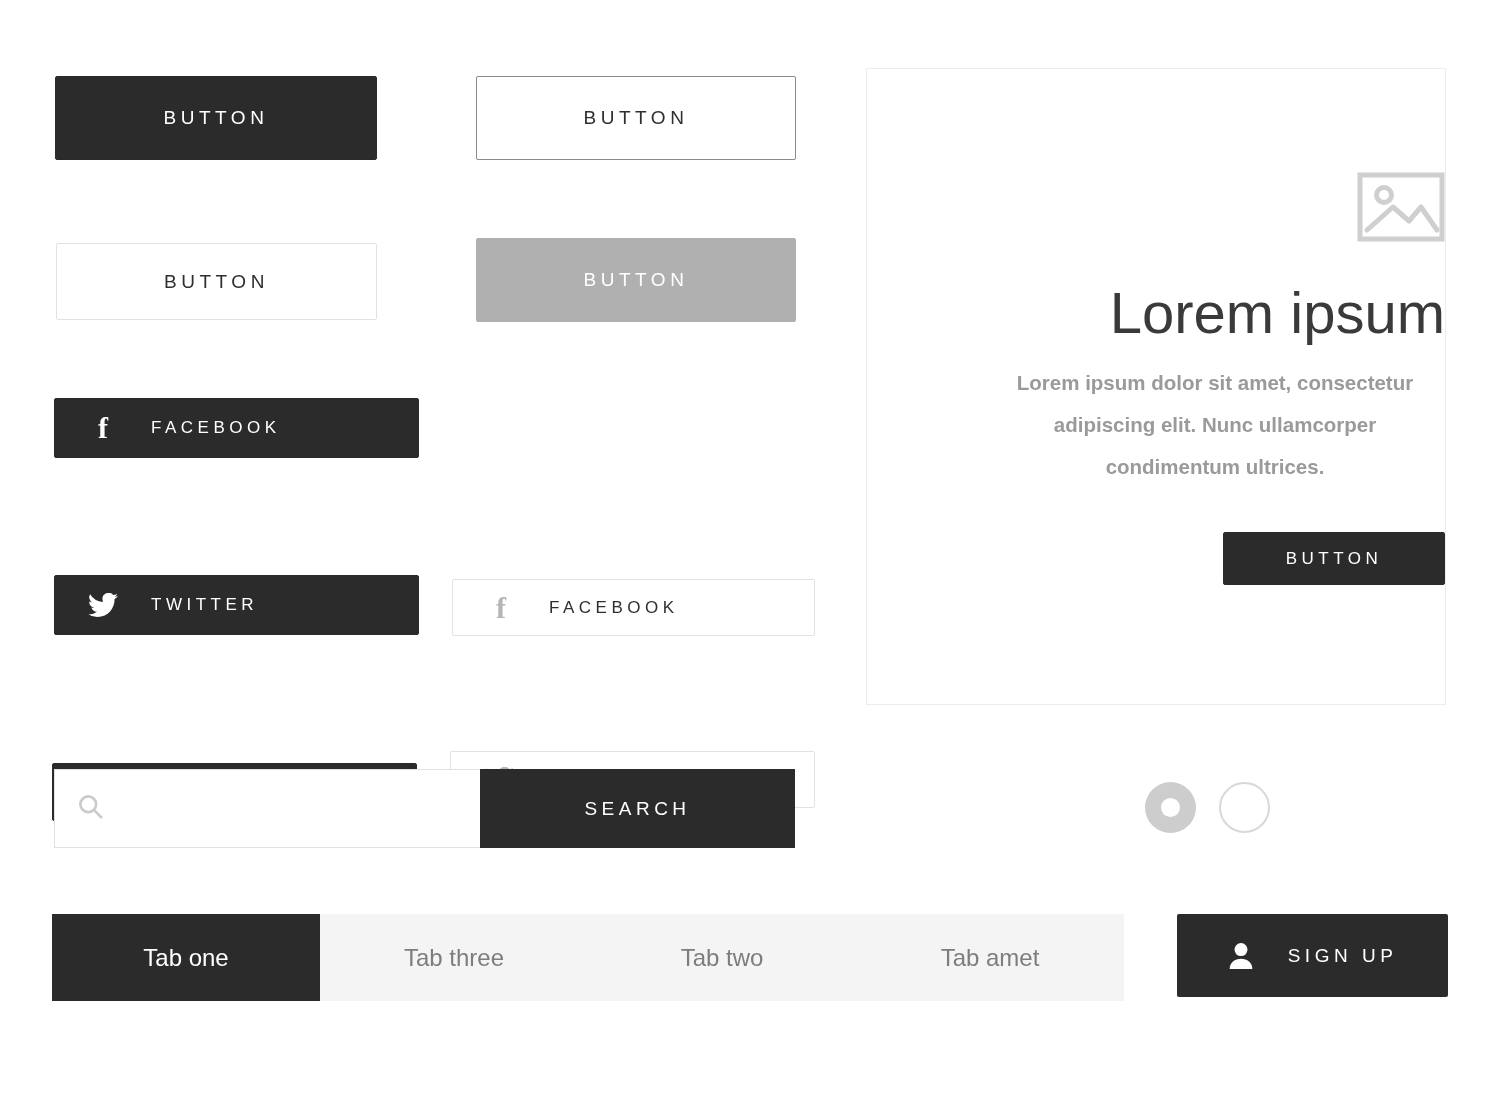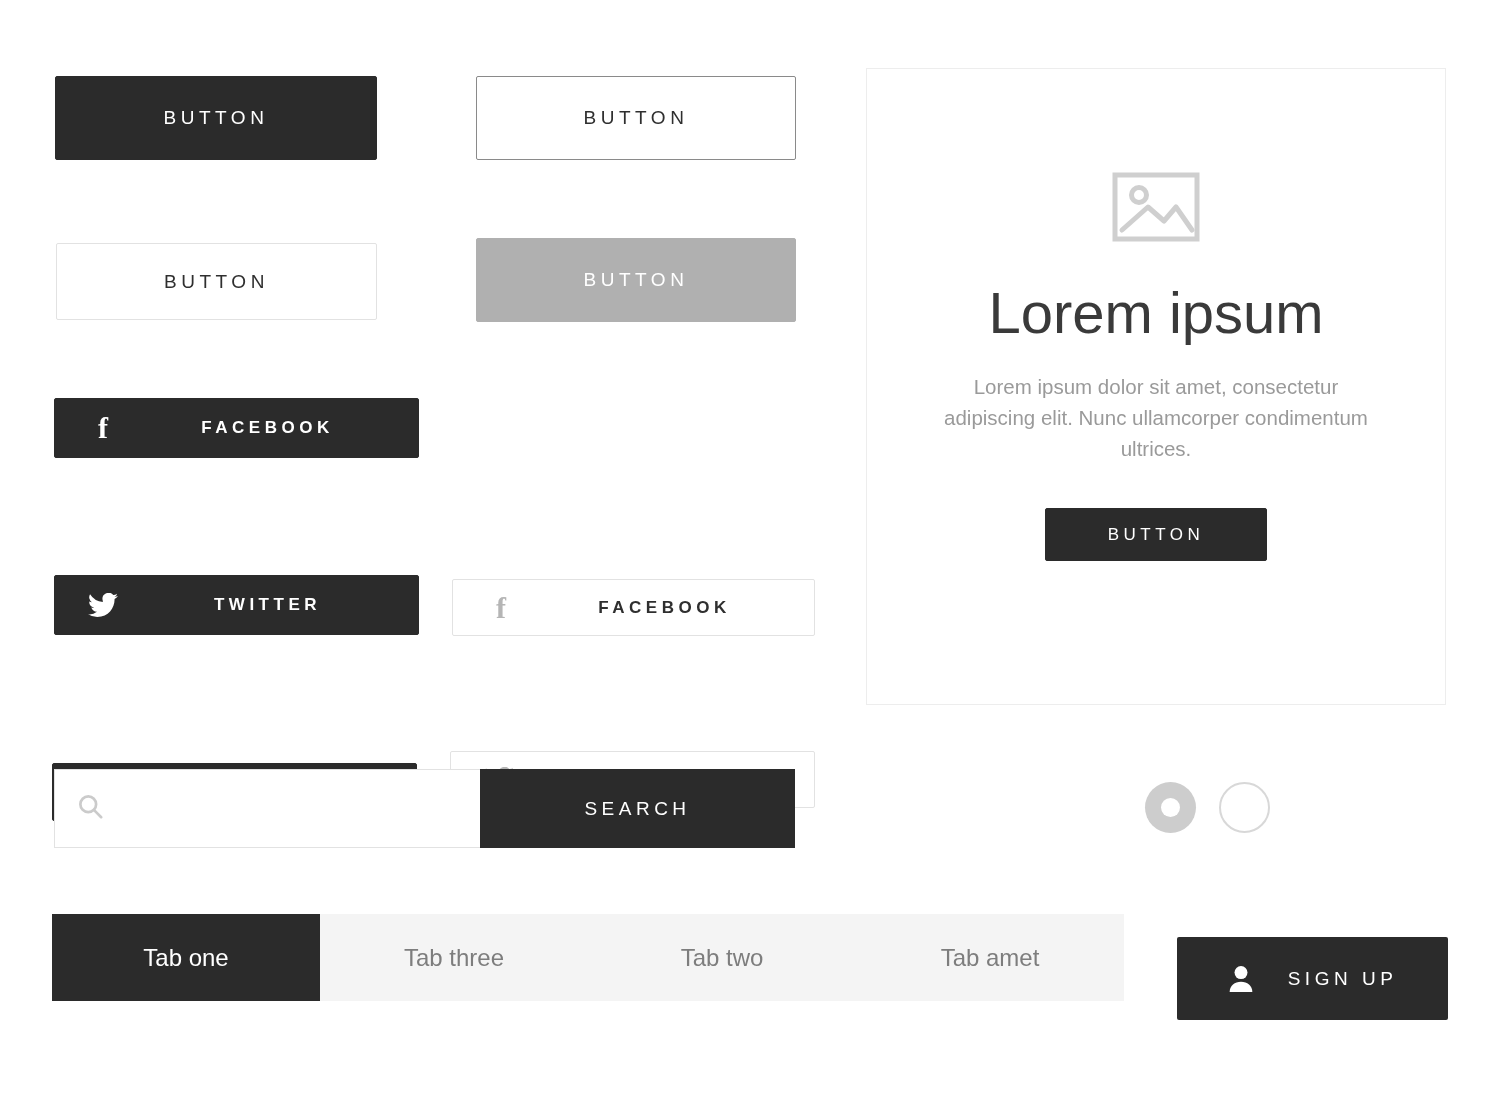--- a/index.html
+++ b/index.html
@@ -44,51 +44,49 @@
     cursor: pointer; user-select: none;
     position: relative;
   }
   .social .s-ico {
     width: 96px; flex: 0 0 96px;
     display: flex; align-items: center; justify-content: center;
     font-size: 28px; line-height: 1;
   }
   .social .s-label {
     flex: 1 1 auto;
-    text-align: center;
     letter-spacing: 4.5px;
     font-size: 17px;
     padding-right: 34px;
-    font-weight: bold;
   }
   .social-dark  { background: #2b2b2b; color: #fff; border: 1px solid #2b2b2b; }
   .social-dark .s-ico  { color: #ffffff; }
   .social-dark .s-label{ color: #ffffff; }
   .social-light { background: #ffffff; border: 1px solid #e2e2e2; }
   .social-light .s-ico  { color: #b5b5b5; }
   .social-light .s-label{ color: #2f2f2f; }
 
   .fb-glyph { font-family: "Liberation Serif","DejaVu Serif",serif; font-weight: 700; font-size: 30px; }
   .gp-glyph { font-family: "Liberation Serif","DejaVu Serif",serif; font-weight: 700; font-size: 27px; }
   .gp-glyph sup { font-size: 15px; font-weight: 700; }
 
   
   .card {
     background: #ffffff;
     border: 1px solid #ededed;
-    display: flex; flex-direction: column; align-items: center;
+    display: flex; flex-direction: column; align-items: flex-end;
   }
   .card-img-ph { margin-top: 103px; }
   .card-title {
     font-size: 58px; color: #3a3a3a; font-weight: 400;
     margin-top: 38px; letter-spacing: 0px; line-height: 1;
   }
   .card-text {
-    margin-top: 29px; width: 460px; text-align: center;
-    font-size: 20.5px; line-height: 31px; color: #9a9a9a; font-weight: 400;
+    margin-top: 20px; width: 460px; text-align: center;
+    font-size: 20.5px; line-height: 42px; color: #9a9a9a; font-weight: 700;
   }
   .card-btn {
     margin-top: 44px; width: 222px; height: 53px;
     font-size: 17px; letter-spacing: 4.5px;
   }
 
   
   .search-wrap { display: flex; align-items: stretch; }
   .search-field {
     flex: 1 1 auto; background: #ffffff; border: 1px solid #e2e2e2;
@@ -122,21 +120,21 @@
     flex: 1 1 0; display: flex; align-items: center; justify-content: center;
     font-size: 24px; color: #7d7d7d; cursor: pointer; user-select: none;
     background: transparent;
   }
   .tab.active { background: #2b2b2b; color: #ffffff; }
 
   
   .signup {
     background: #2b2b2b; color: #fff; display: flex; align-items: center;
     justify-content: center; gap: 34px; cursor: pointer; user-select: none;
-    letter-spacing: 4.5px; font-size: 19px; border-radius: 2px; margin-top: 23px;
+    letter-spacing: 4.5px; font-size: 19px; border-radius: 2px;
   }
 </style>
 </head>
 <body>
 
 <div class="stage">
 
   <div class="abs btn btn-dark" style="left:55px; top:76px; width:322px; height:84px;">
     <span>BUTTON</span>
   </div>

